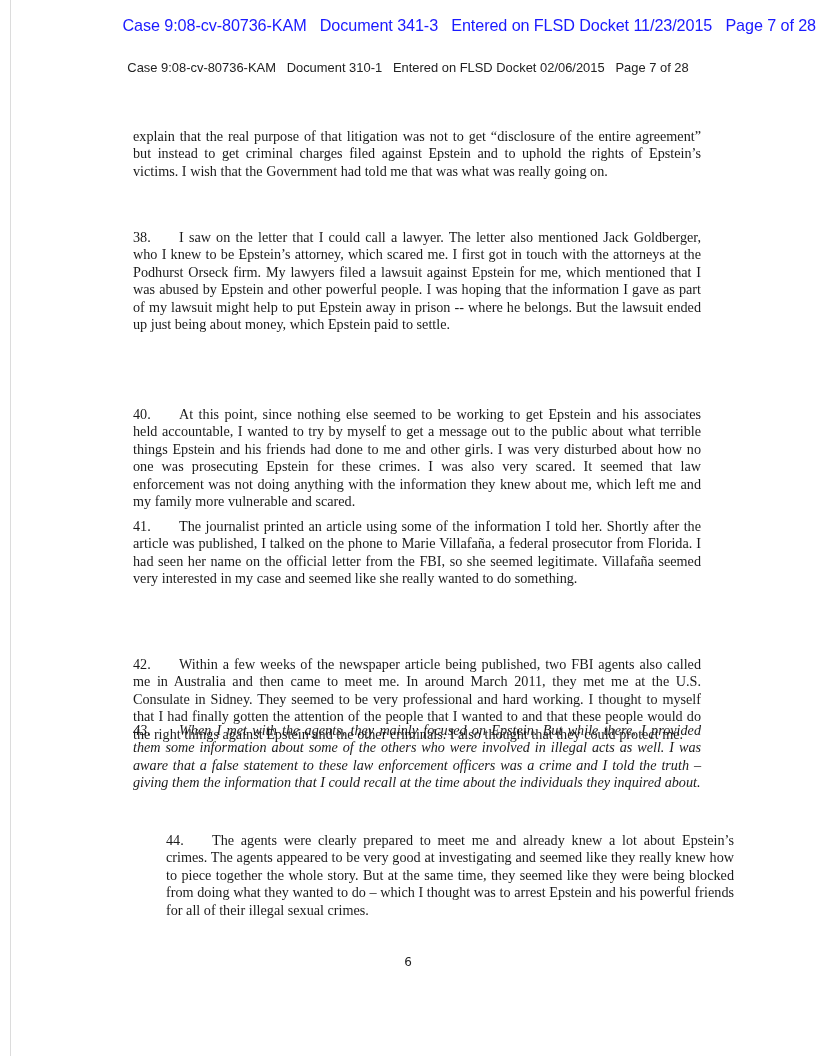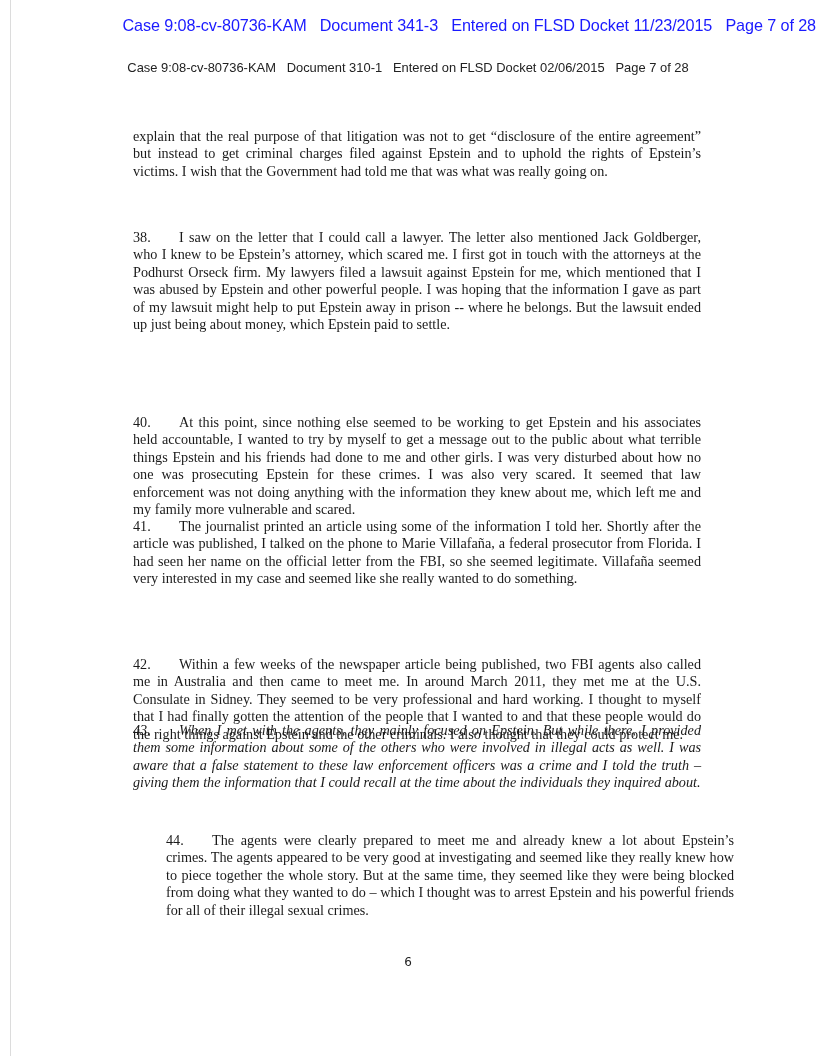--- a/index.html
+++ b/index.html
@@ -35,21 +35,21 @@
 <div class="stamp-top" style="color: rgb(26, 26, 255);">Case 9:08-cv-80736-KAM   Document 341-3   Entered on FLSD Docket 11/23/2015   Page 7 of 28</div>
 <div class="stamp-orig">Case 9:08-cv-80736-KAM   Document 310-1   Entered on FLSD Docket 02/06/2015   Page 7 of 28</div>
 
 <div class="body-text" style="top:128px;">
   <p class="para" style="top:0px;">
     <span>explain that the real purpose of that litigation was not to get “disclosure of the entire agreement” but instead to get criminal charges filed against Epstein and to uphold the rights of Epstein’s victims.  I wish that the Government had told me that was what was really going on.</span>
   </p>
   <p class="para" style="top:76px;margin-top:25px;">
     <span class="num">38.</span><span>I saw on the letter that I could call a lawyer.  The letter also mentioned Jack Goldberger, who I knew to be Epstein’s attorney, which scared me.  I first got in touch with the attorneys at the Podhurst Orseck firm.  My lawyers filed a lawsuit against Epstein for me, which mentioned that I was abused by Epstein and other powerful people.  I was hoping that the information I gave as part of my lawsuit might help to put Epstein away in prison -- where he belongs.  But the lawsuit ended up just being about money, which Epstein paid to settle.</span>
   </p>
-  <p class="para" style="top:286px;font-family:Liberation Serif, serif;">
+  <p class="para" style="top:278px;font-family:Liberation Serif, serif;">
     <span class="num">40.</span><span>At this point, since nothing else seemed to be working to get Epstein and his associates held accountable, I wanted to try by myself to get a message out to the public about what terrible things Epstein and his friends had done to me and other girls.  I was very disturbed about how no one was prosecuting Epstein for these crimes.  I was also very scared.  It seemed that law enforcement was not doing anything with the information they knew about me, which left me and my family more vulnerable and scared.</span>
   </p>
   <p class="para" style="top:390px;">
     <span class="num">41.</span><span>The journalist printed an article using some of the information I told her.  Shortly after the article was published, I talked on the phone to Marie Villafaña, a federal prosecutor from Florida.  I had seen her name on the official letter from the FBI, so she seemed legitimate. Villafaña seemed very interested in my case and seemed like she really wanted to do something.</span>
   </p>
   <p class="para" style="top:484px;margin-top:44px;">
     <span class="num">42.</span><span>Within a few weeks of the newspaper article being published, two FBI agents also called me in Australia and then came to meet me.  In around March 2011, they met me at the U.S. Consulate in Sidney.  They seemed to be very professional and hard working. I thought to myself that I had finally gotten the attention of the people that I wanted to and that these people would do the right things against Epstein and the other criminals.  I also thought that they could protect me.</span>
   </p>
   <p class="para" style="top:594px;font-style:italic;">
     <span class="num">43.</span><span>When I met with the agents, they mainly focused on Epstein.  But while there, I provided them some information about some of the others who were involved in illegal acts as well.  I was aware that a false statement to these law enforcement officers was a crime and I told the truth – giving them the information that I could recall at the time about the individuals they inquired about.</span>

